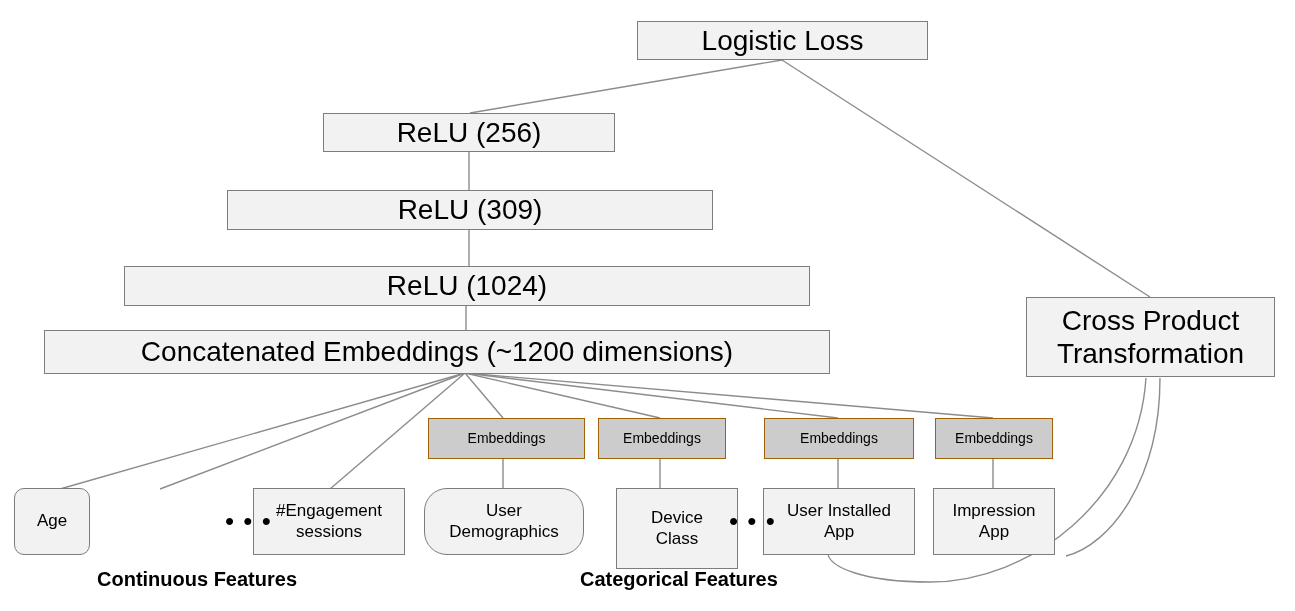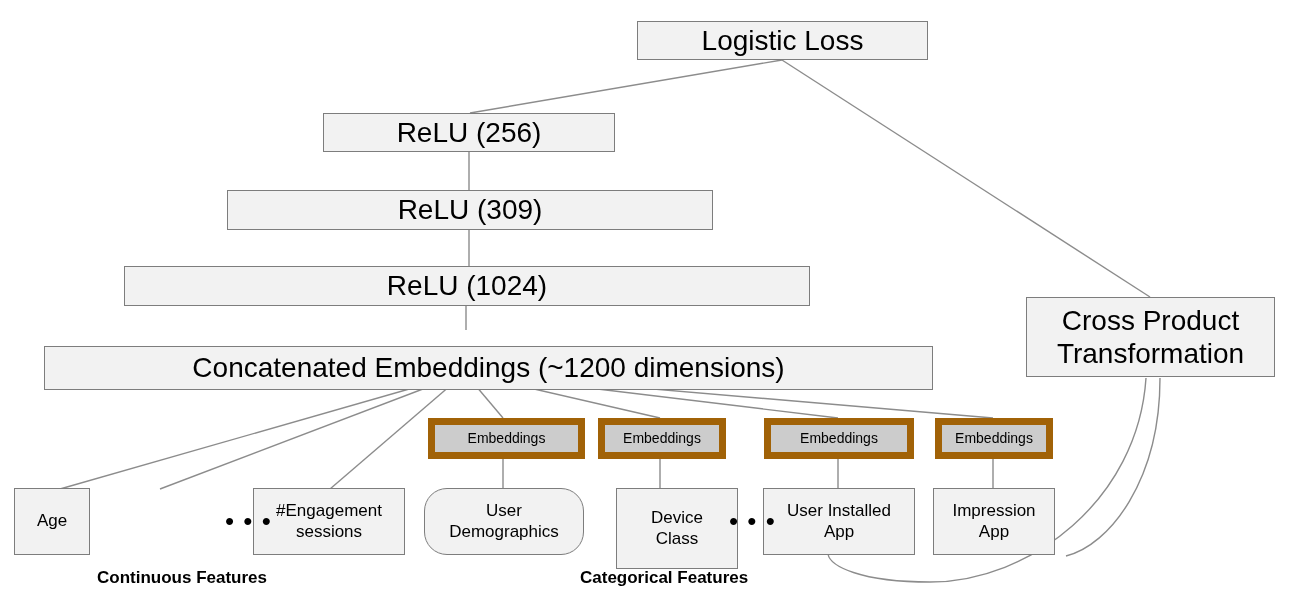--- a/index.html
+++ b/index.html
@@ -34,28 +34,28 @@
     justify-content: center;
     text-align: center;
     border: 1px solid #7d7d7d;
     background: #f2f2f2;
     color: #000000;
     line-height: 1.18;
     z-index: 2;
   }
   .node.dark {
     background: #cccccc;
-    border: 7px solid #a16207;
+    border: 1px solid #a16207;
   }
   .lbl-lg  { font-size: 28px; }
   .lbl-md  { font-size: 17px; }
   .lbl-sm  { font-size: 14px; }
   .caption {
     position: absolute;
-    font-size: 17px;
+    font-size: 20px;
     font-weight: bold;
     color: #000000;
     white-space: nowrap;
     z-index: 2;
   }
   .ellipsis {
     position: absolute;
     font-size: 26px;
     letter-spacing: 1px;
     color: #000000;
@@ -109,21 +109,21 @@
   </div>
 
   <div class="node lbl-lg" style="left:227px; top:190px; width:486px; height:40px;">
     <span>ReLU (309)</span>
   </div>
 
   <div class="node lbl-lg" style="left:124px; top:266px; width:686px; height:40px;">
     <span>ReLU (1024)</span>
   </div>
 
-  <div class="node lbl-lg" style="left:44px; top:346px; width:889px; height:44px;">
+  <div class="node lbl-lg" style="left:44px; top:330px; width:786px; height:44px;">
     <span>Concatenated Embeddings (~1200 dimensions)</span>
   </div>
 
   <div class="node lbl-lg" style="left:1026px; top:297px; width:249px; height:80px; white-space:pre-line;">
     <span>Cross Product
 Transformation</span>
   </div>
 
   <div class="node dark lbl-sm" style="left:428px; top:418px; width:157px; height:41px;">
     <span>Embeddings</span>
@@ -131,21 +131,21 @@
   <div class="node dark lbl-sm" style="left:598px; top:418px; width:128px; height:41px;">
     <span>Embeddings</span>
   </div>
   <div class="node dark lbl-sm" style="left:764px; top:418px; width:150px; height:41px;">
     <span>Embeddings</span>
   </div>
   <div class="node dark lbl-sm" style="left:935px; top:418px; width:118px; height:41px;">
     <span>Embeddings</span>
   </div>
 
-  <div class="node lbl-md" style="left:14px; top:488px; width:76px; height:67px;">
+  <div class="node lbl-md" style="left:14px; top:488px; width:76px; height:67px;border-radius:10px;">
     <span>Age</span>
   </div>
   <div class="node lbl-md" style="left:253px; top:488px; width:152px; height:67px; white-space:pre-line;">
     <span>#Engagement
 sessions</span>
   </div>
 
   <div class="node lbl-md" style="left:424px; top:488px; width:160px; height:67px; white-space:pre-line;border-radius:23px;">
     <span>User
 Demographics</span>

